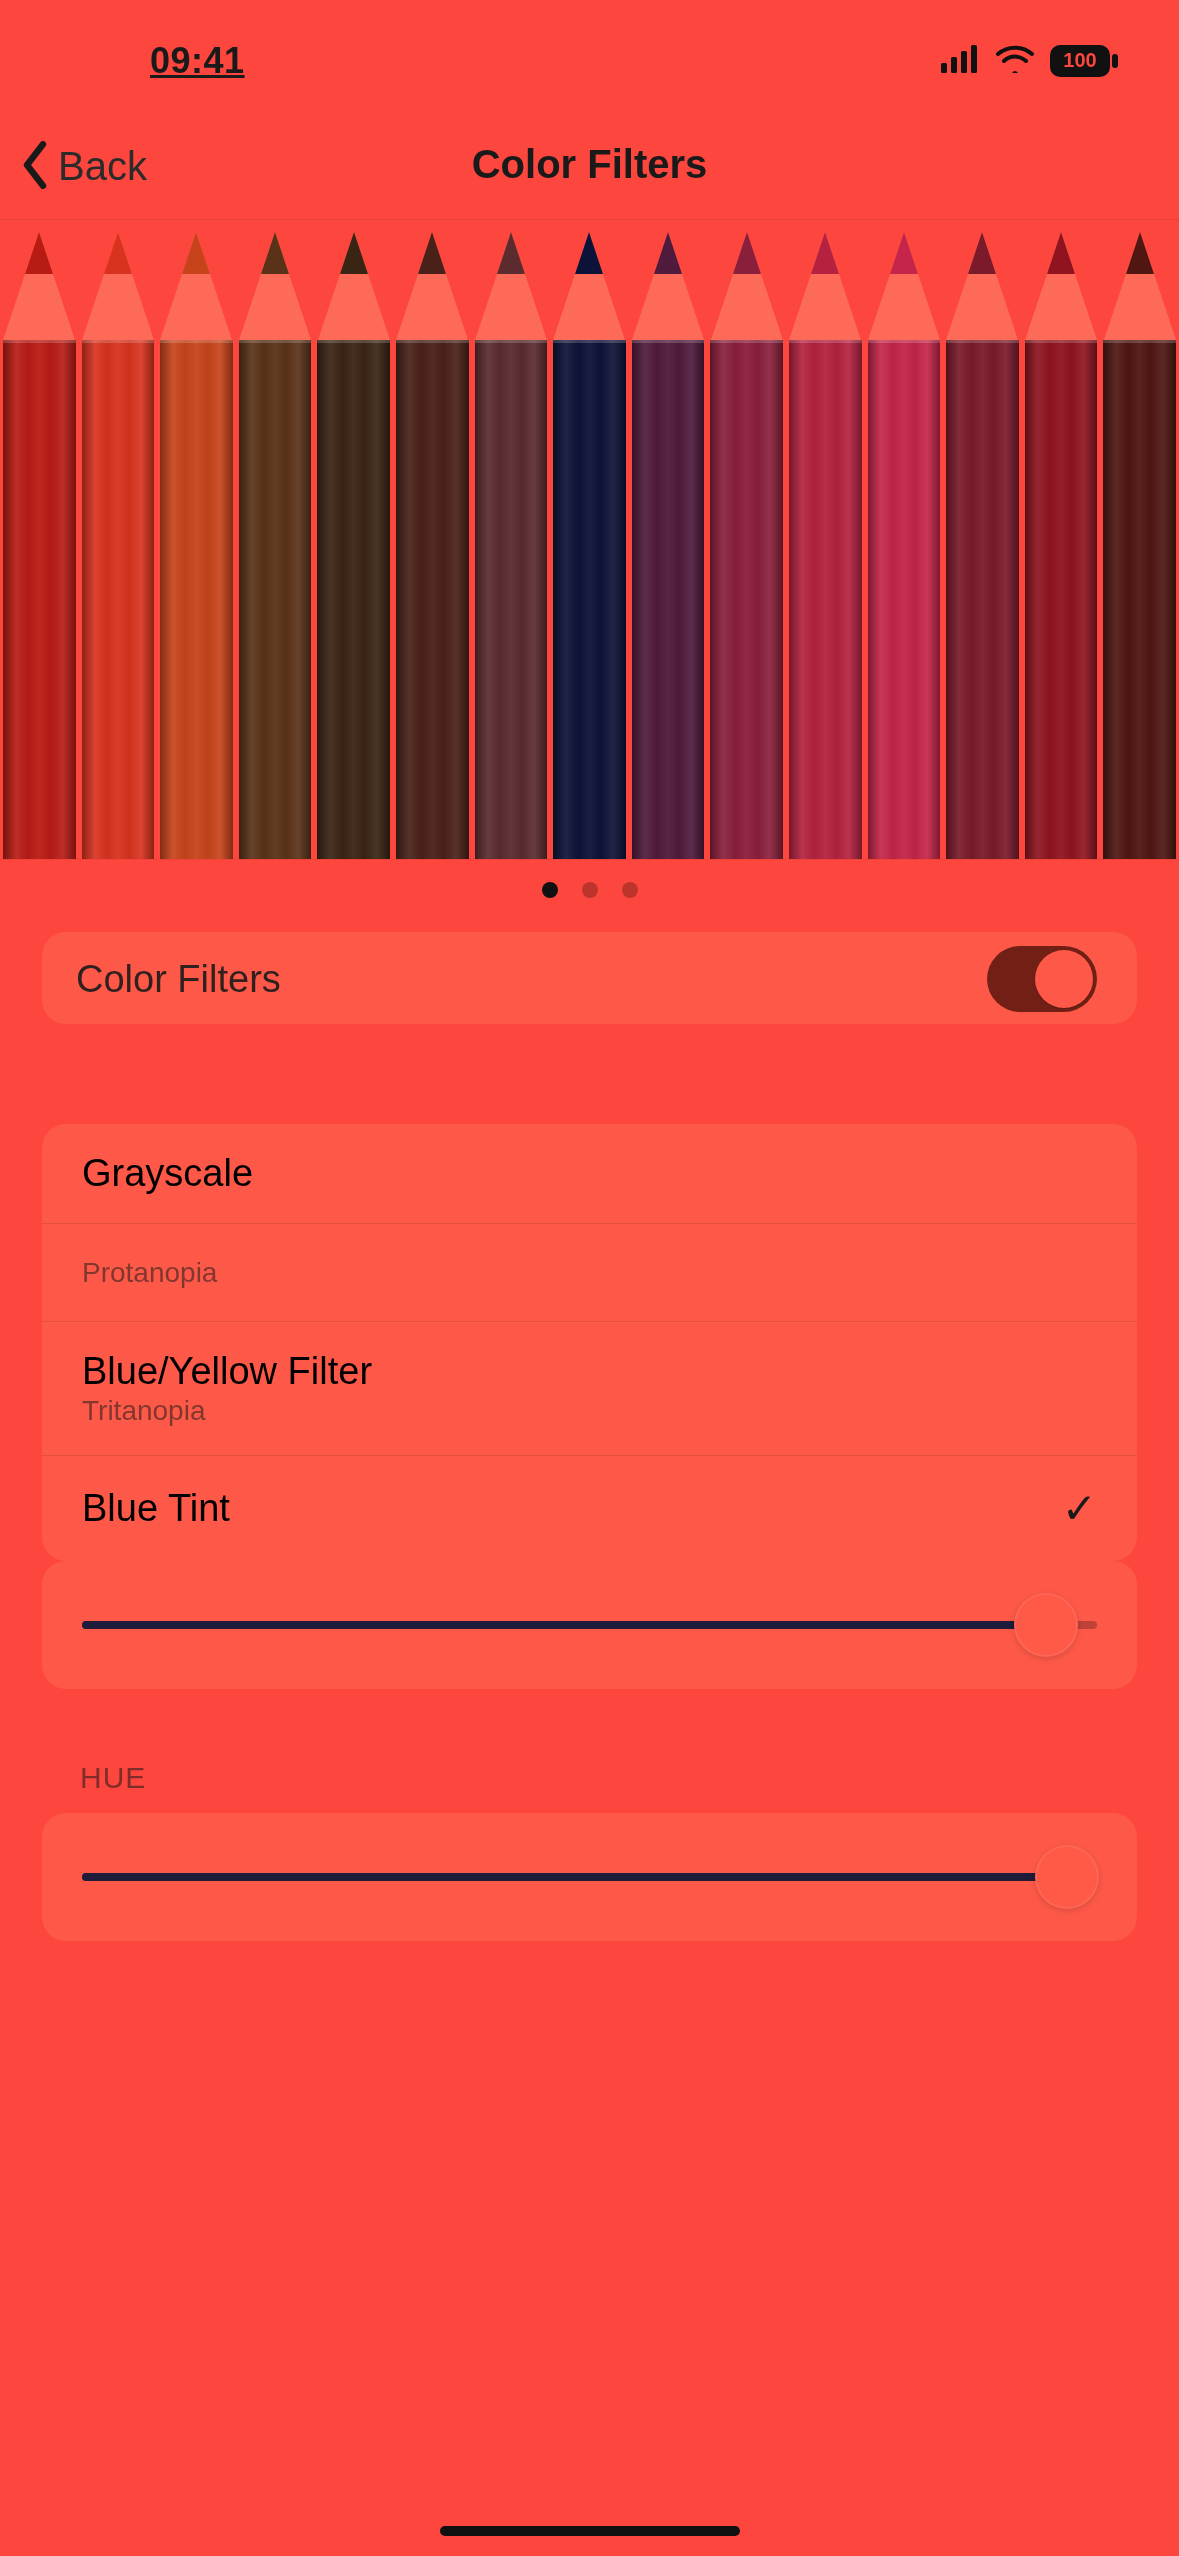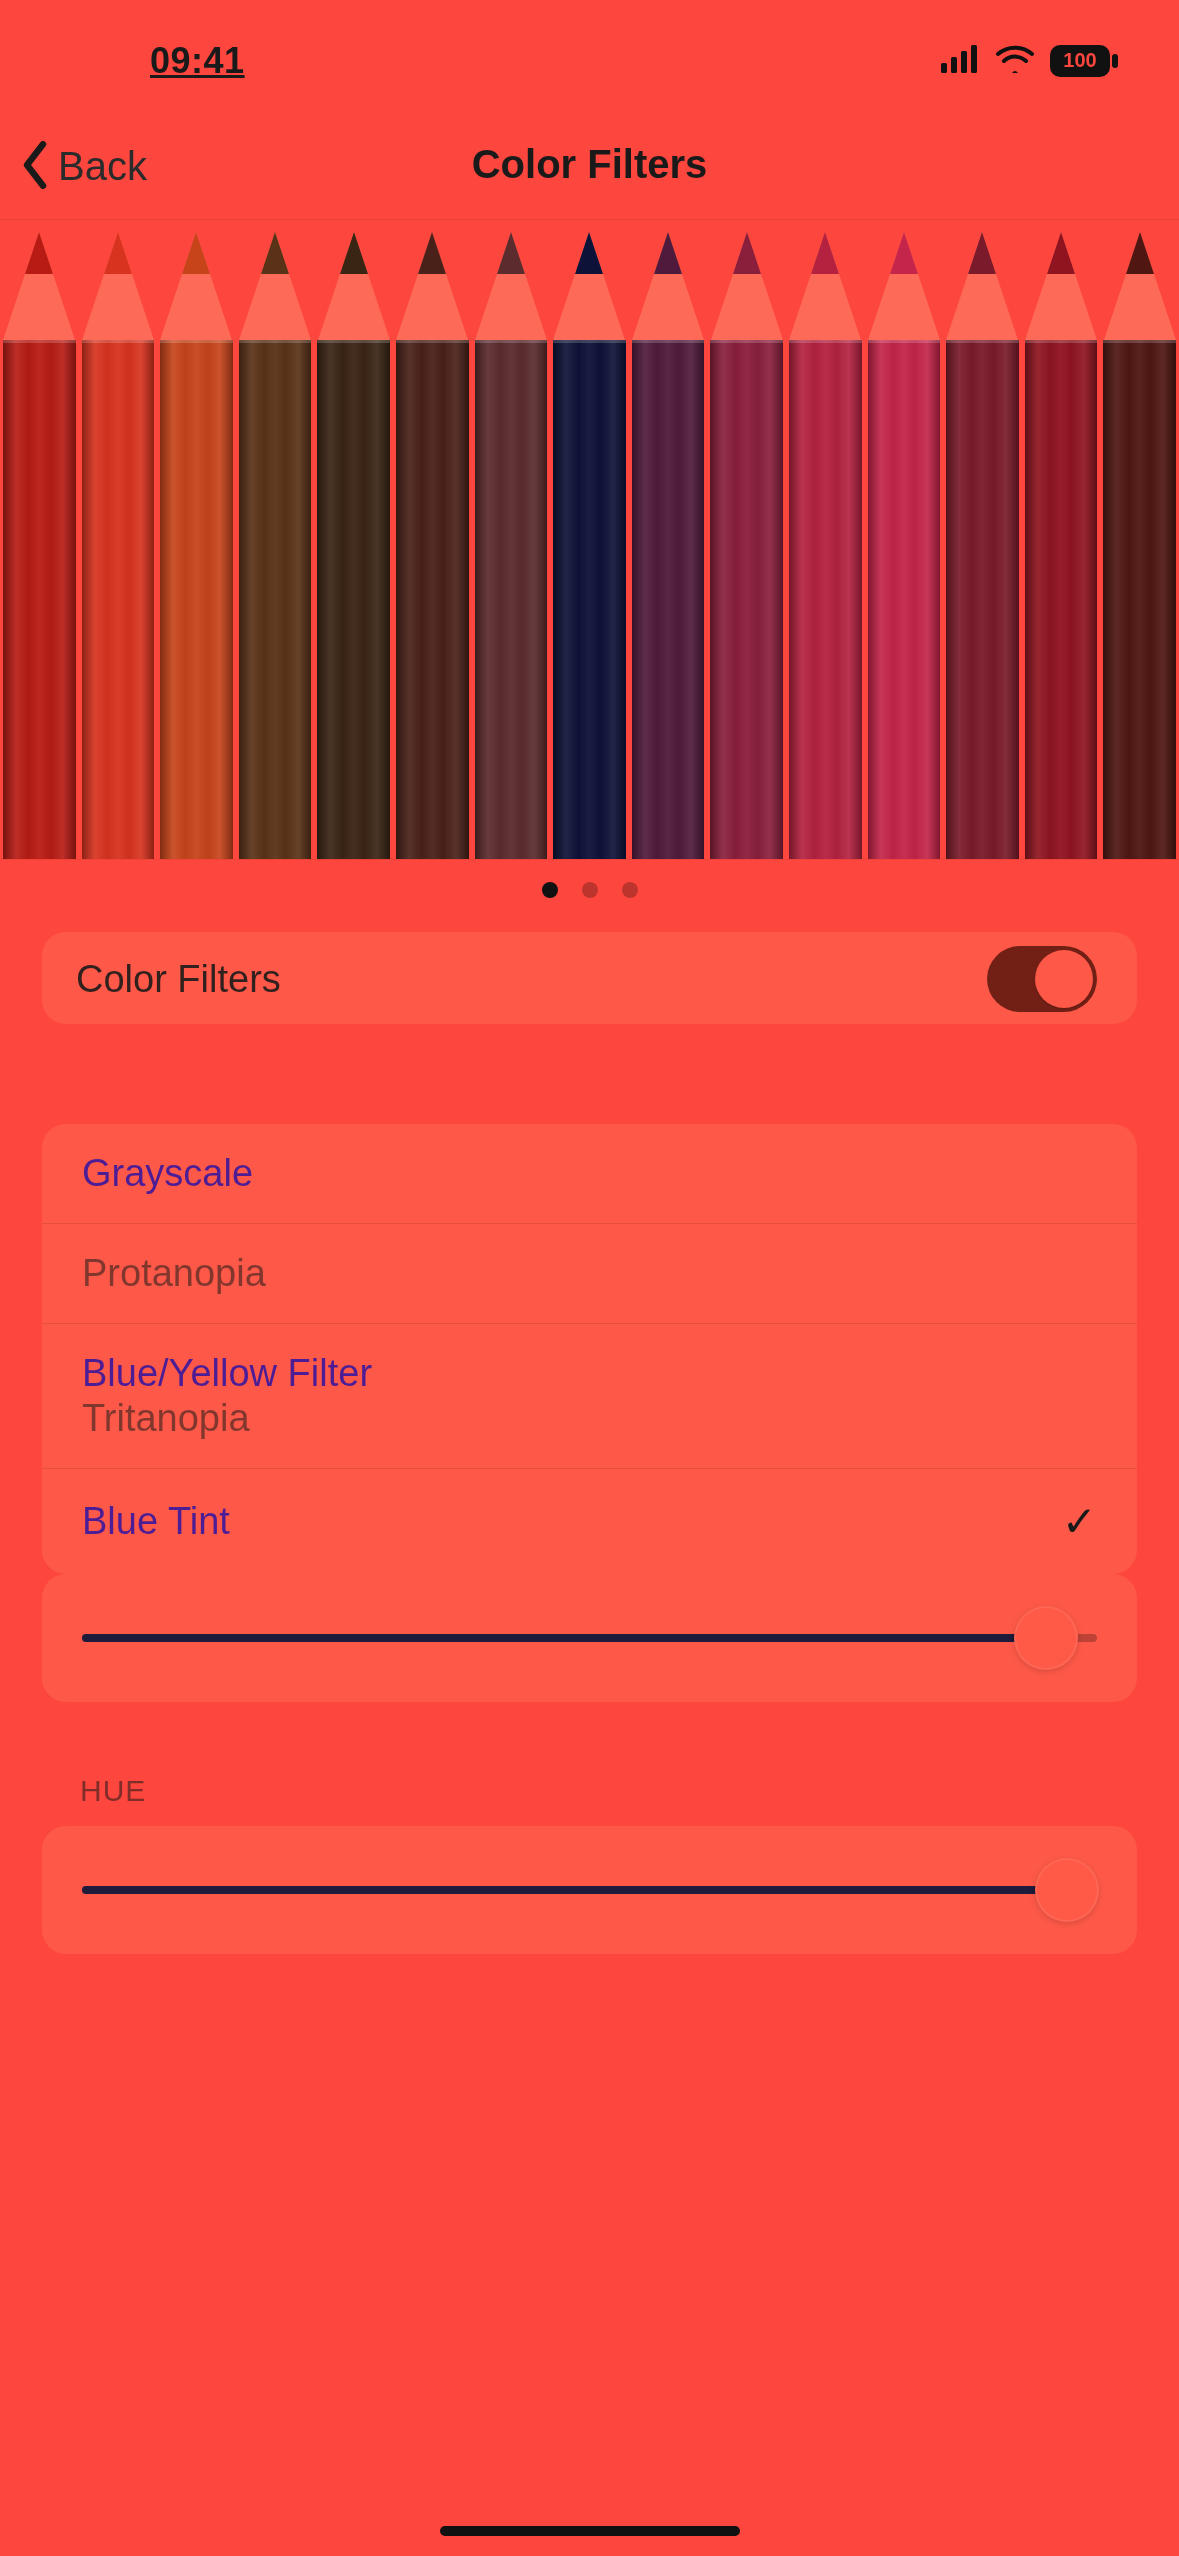--- a/index.html
+++ b/index.html
@@ -135,22 +135,22 @@
   .row {
     padding: 28px 40px;
     display: flex;
     align-items: center;
     justify-content: space-between;
     min-height: 98px;
     border-top: 1px solid rgba(0,0,0,0.1);
   }
   .row:first-child { border-top: none; }
   .row .label-wrap { display: flex; flex-direction: column; gap: 2px; }
-  .row .label { font-size: 38px; color: #4c1d95; }
-  .row .sub { font-size: 38px; color: rgba(26,26,26,0.55); }
+  .row .label { font-size: 38px; color: #000000; }
+  .row .sub { font-size: 28px; color: rgba(26,26,26,0.55); }
   .check { font-size: 42px; color: #1a1a1a; }
 
   
   .toggle-row-wrap {
     margin: 0 42px;
     background: #fe5948;
     border-radius: 24px;
     overflow: hidden;
     height: 92px;
     position: relative;

